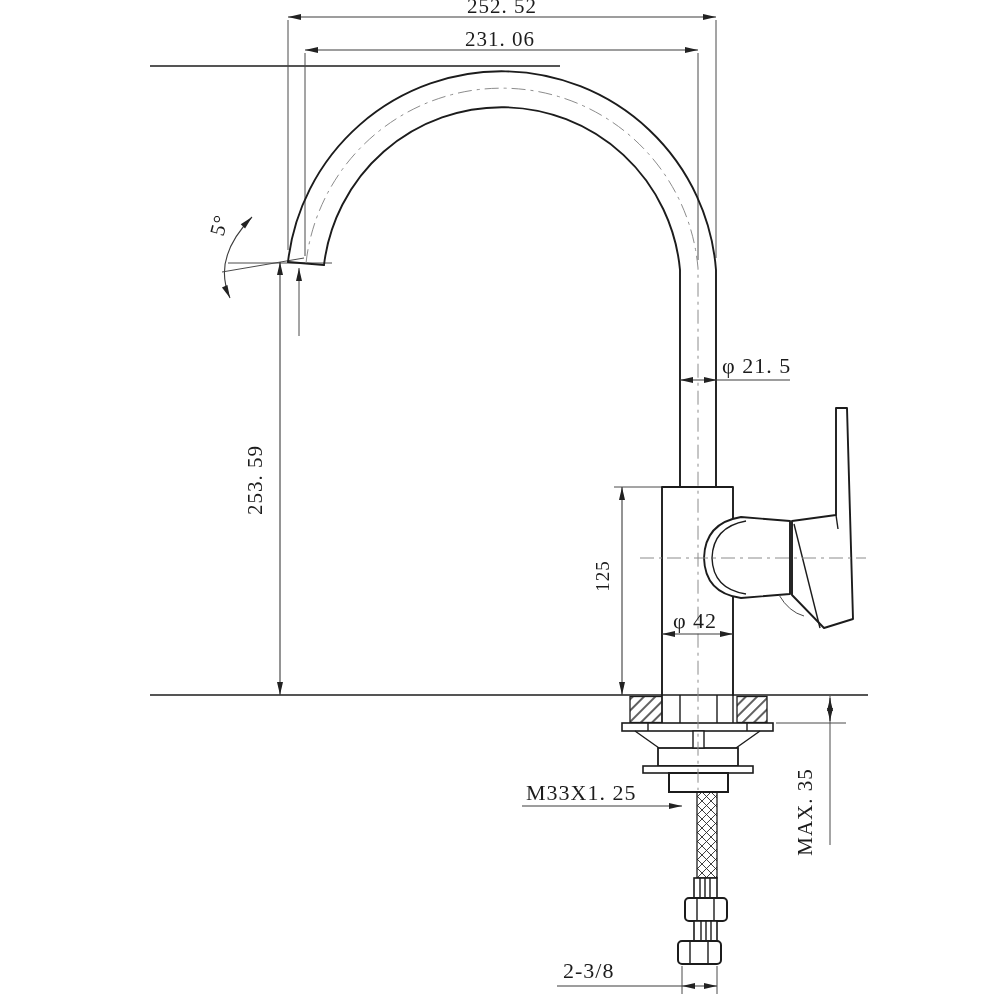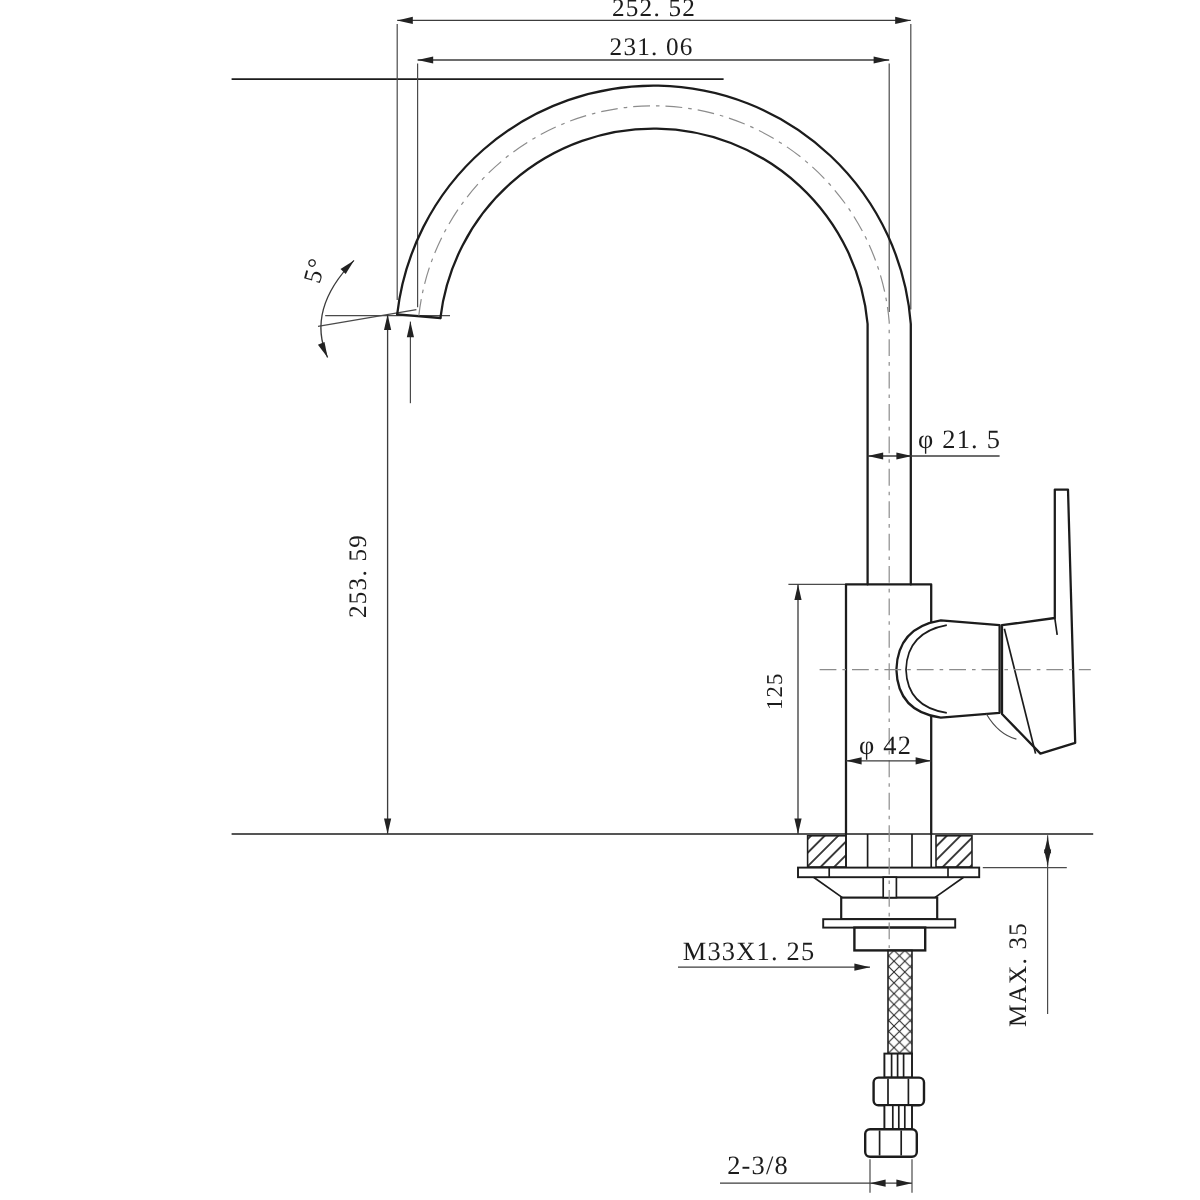--- a/index.html
+++ b/index.html
@@ -1,17 +1,17 @@
 <!DOCTYPE html>
 <html><head>
 <meta charset="utf-8">
 <style>
   html,body{margin:0;padding:0;background:#ffffff;}
   .stage{position:relative;width:936px;height:1000px;background:#ffffff;overflow:hidden;
-         font-family:"Liberation Serif", serif;margin-left:43px;}
+         font-family:"Liberation Serif", serif;}
   svg text{font-family:"Liberation Serif", serif;fill:#1c1c1c;letter-spacing:1px;}
   .outline{stroke:#1c1c1c;stroke-width:1.9;fill:none;stroke-linecap:round;stroke-linejoin:round;}
   .outline2{stroke:#1c1c1c;stroke-width:1.4;fill:none;}
   .thin{stroke:#4a4a4a;stroke-width:1;fill:none;}
   .dim{stroke:#3c3c3c;stroke-width:1.1;fill:none;}
   .center{stroke:#8c8c8c;stroke-width:1;fill:none;stroke-dasharray:14 5 3 5;}
   .whitefill{fill:#ffffff;stroke:#1c1c1c;stroke-width:1.9;stroke-linejoin:round;}
 </style>
 </head>
 <body>

